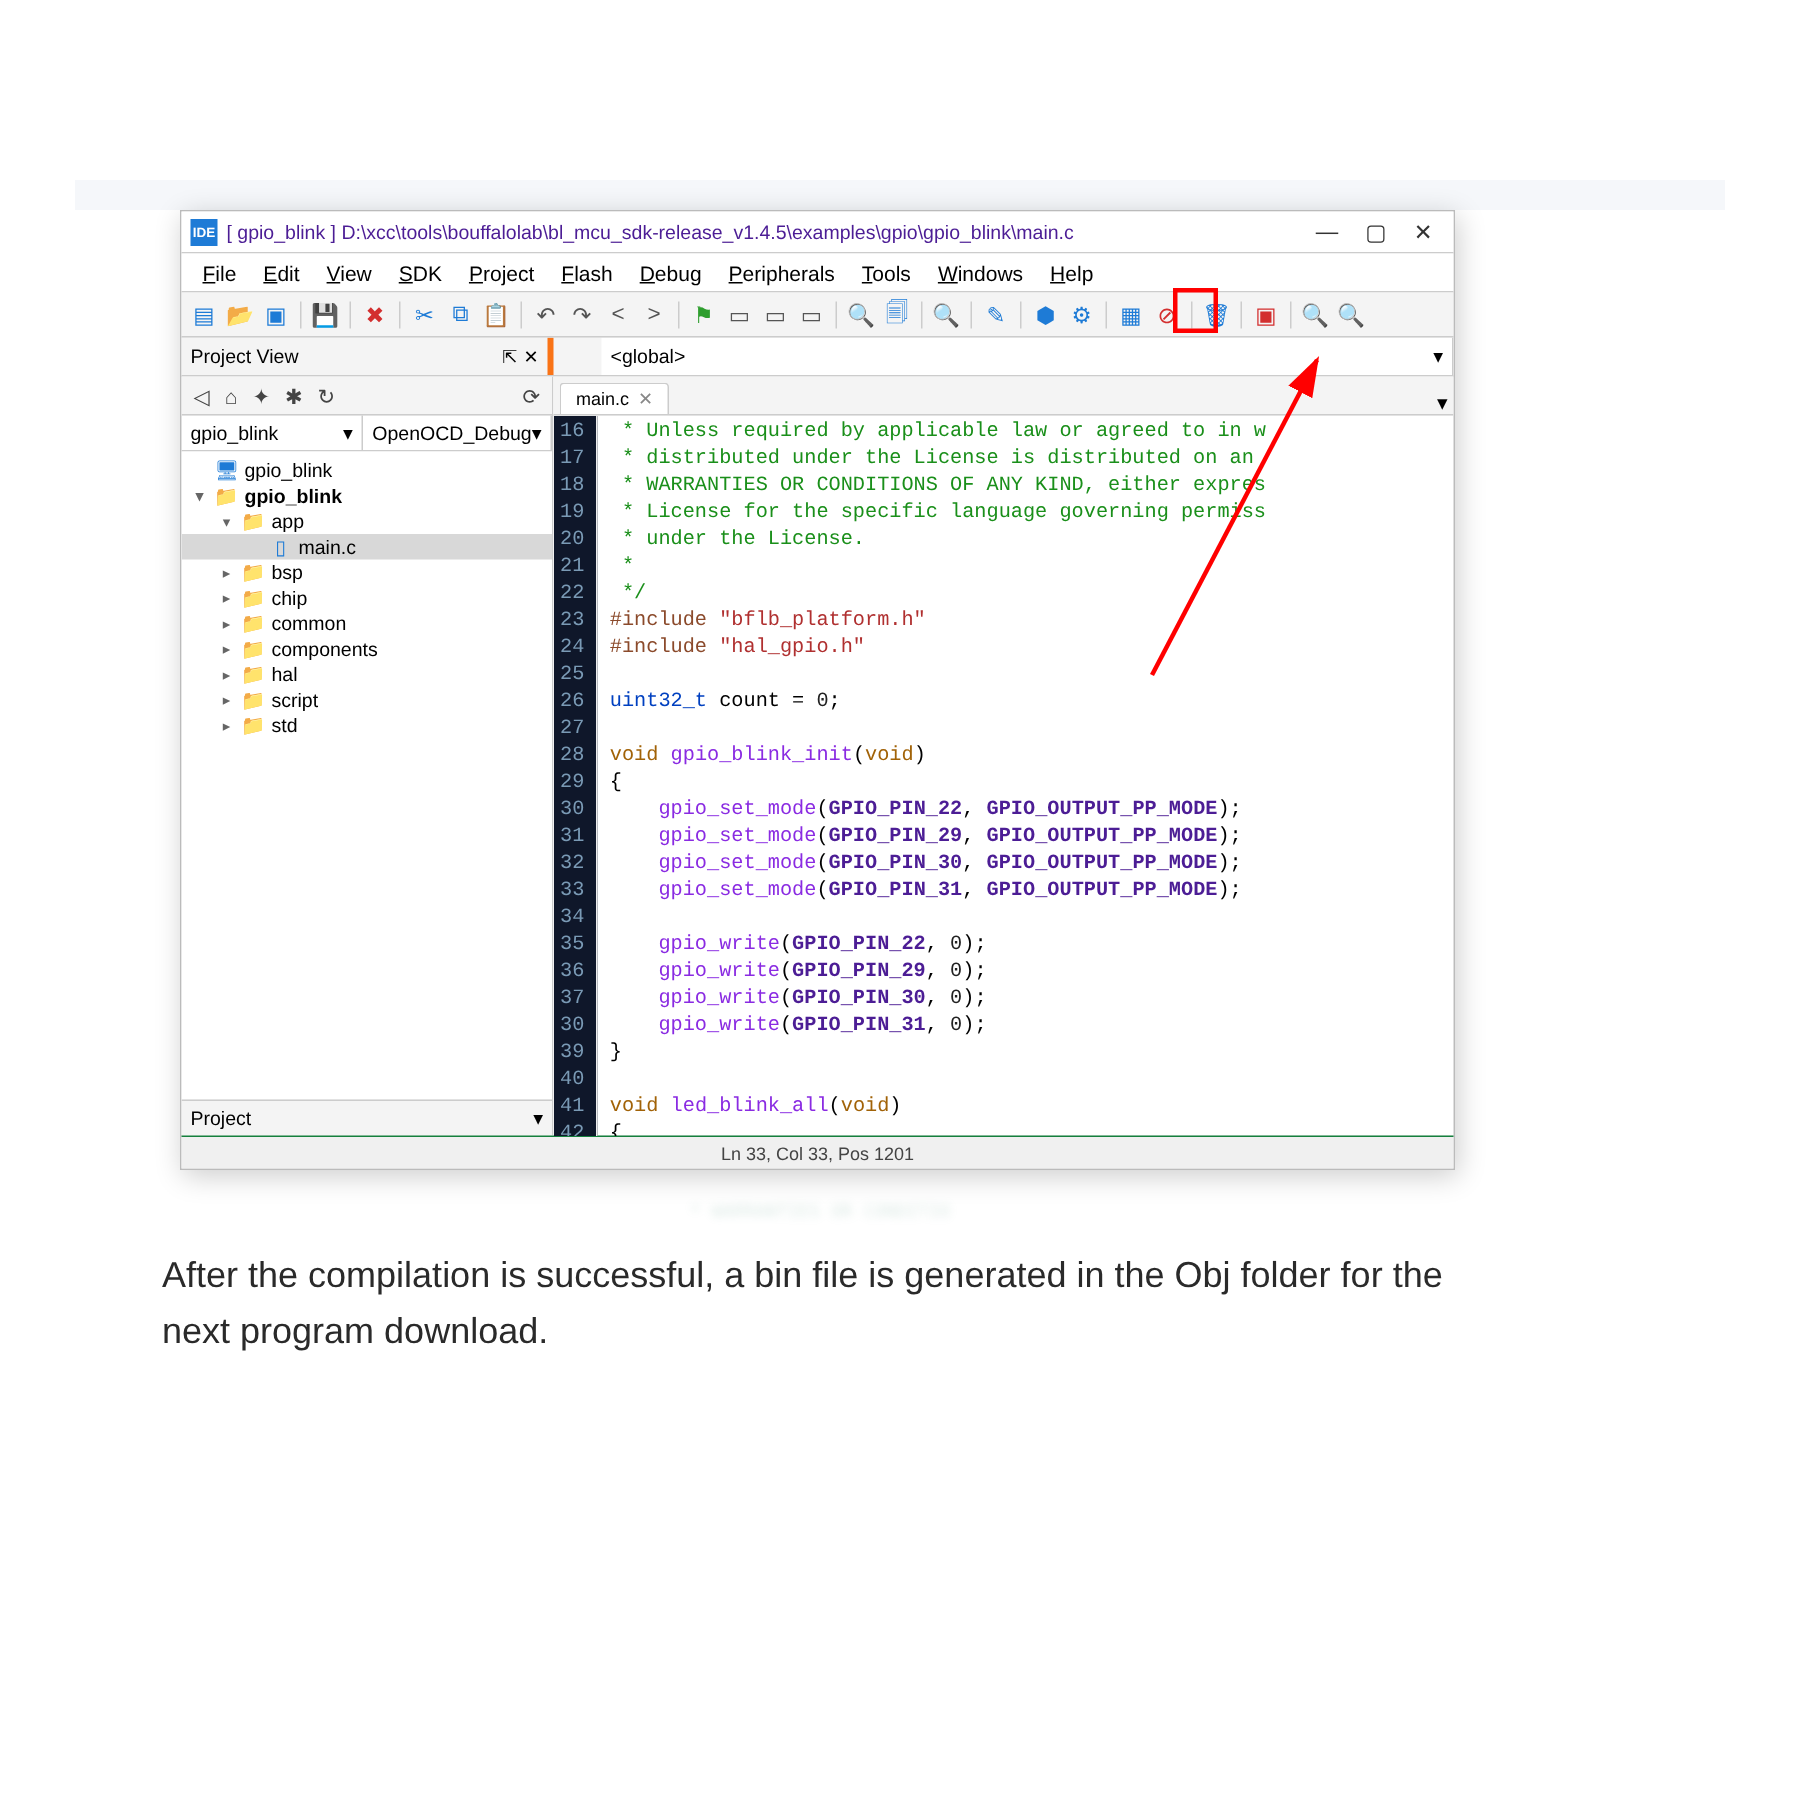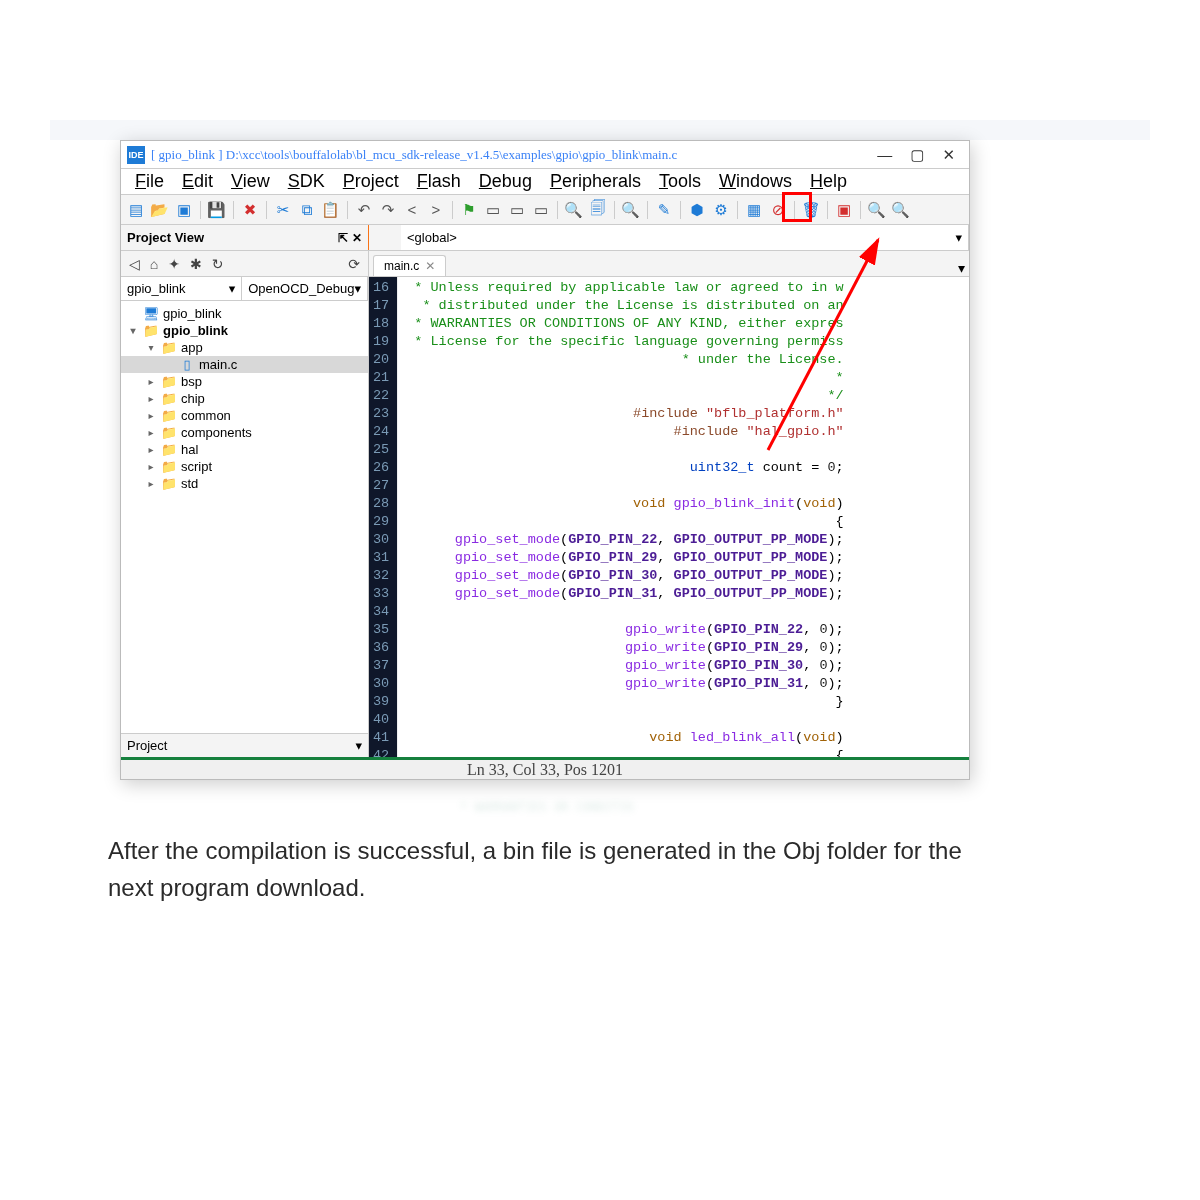--- a/index.html
+++ b/index.html
@@ -37,31 +37,31 @@
     border-bottom: 1px solid #ccc;
     font-size: 13px;
   }
   .titlebar .app-icon {
     width: 18px; height: 18px;
     background: #1e7bd6;
     color: #fff; font-size: 9px; font-weight: bold;
     display: flex; align-items: center; justify-content: center;
     margin: 0 6px;
   }
-  .titlebar .title { flex: 1; color: #3b82f6; font-family: Liberation Serif, serif; }
+  .titlebar .title { flex: 1; color: #4c1d95; }
   .win-btns { display: flex; gap: 18px; padding: 0 14px; }
   .win-btns span { font-size: 15px; color: #333; cursor: pointer; }
   .menubar {
     height: 26px;
     background: #fff;
     border-bottom: 1px solid #ccc;
     display: flex;
     align-items: center;
     gap: 2px;
-    font-size: 18px;
+    font-size: 14px;
     padding: 0 6px;
   }
   .menubar .menu-item { padding: 2px 8px; cursor: pointer; }
   .menubar .menu-item u { text-decoration: underline; }
   .toolbar {
     height: 30px;
     background: #f4f4f4;
     border-bottom: 1px solid #ccc;
     display: flex;
     align-items: center;
@@ -85,22 +85,22 @@
     display: flex;
     height: 26px;
     border-bottom: 1px solid #ccc;
     background: #f4f4f4;
   }
   .project-view-header {
     width: 248px;
     display: flex; align-items: center; justify-content: space-between;
     padding: 0 6px;
     font-size: 13px;
-    border-right: 1px solid #f97316;
-    font-weight: 700;
+    border-right: 4px solid #f97316;
+    font-weight: 400;
   }
   .project-view-header .pin-close { display: flex; gap: 4px; font-size: 12px; }
   .scope-select, .func-select {
     border: none; background: #fff;
     border-right: 1px solid #ccc;
     padding: 0 6px;
     font-size: 13px;
     display: flex; align-items: center;
     gap: 6px;
   }
@@ -156,30 +156,30 @@
   .file-icon { color: #1e7bd6; }
   .proj-icon { color: #1e7bd6; }
   .tree-row.bold { font-weight: bold; }
   .sidebar-footer { height: 24px; border-top: 1px solid #ccc; background: #f4f4f4; padding: 2px 6px; display: flex; justify-content: space-between; align-items: center; }
   .editor-area { flex: 1; display: flex; flex-direction: column; background: #fff; }
   .tabbar { height: 26px; display: flex; align-items: end; padding: 0 4px; background: #f4f4f4; border-bottom: 1px solid #ccc; }
   .tab { padding: 3px 10px; border: 1px solid #ccc; border-bottom: none; background: #fff; font-size: 12px; display: flex; gap: 6px; align-items: center; border-radius: 3px 3px 0 0; }
   .tab .close-x { color: #888; cursor: pointer; }
   .code-scroll { flex: 1; display: flex; overflow: auto; font-family: Consolas, "Courier New", monospace; font-size: 13.5px; line-height: 18px; position: relative; }
   .gutter { background: #0f172a; color: #7a9ab5; text-align: right; padding: 2px 8px 2px 4px; user-select: none; border-right: 1px solid #eee; }
-  .code { padding: 2px 8px; white-space: pre; text-align: right; }
+  .code { padding: 2px 8px; white-space: pre; }
   .c-comment { color: #1a8f1a; }
   .c-inc { color: #8b4a2b; }
   .c-str { color: #b03030; }
   .c-type { color: #0040c0; }
   .c-kw { color: #a16207; }
   .c-func { color: #8a2be2; }
   .c-const { color: #4c1d95; font-weight: 600; }
   .c-num { color: #222; }
-  .statusbar { height: 22px; background: #f0f0f0; border-top: 3px solid #15803d; display: flex; align-items: center; justify-content: center; font-size: 16px; color: #444; font-family: Liberation Serif, serif; }
+  .statusbar { height: 22px; background: #f0f0f0; border-top: 1px solid #15803d; display: flex; align-items: center; justify-content: center; font-size: 12px; color: #444; }
   .caption-text {
     position: absolute;
     left: 108px; top: 832px;
     width: 880px;
     font-size: 24px;
     line-height: 1.55;
     color: #2a2a2a;
     font-family: -apple-system, "Segoe UI", sans-serif;
   }
   .arrow-svg { position: absolute; pointer-events: none; }

